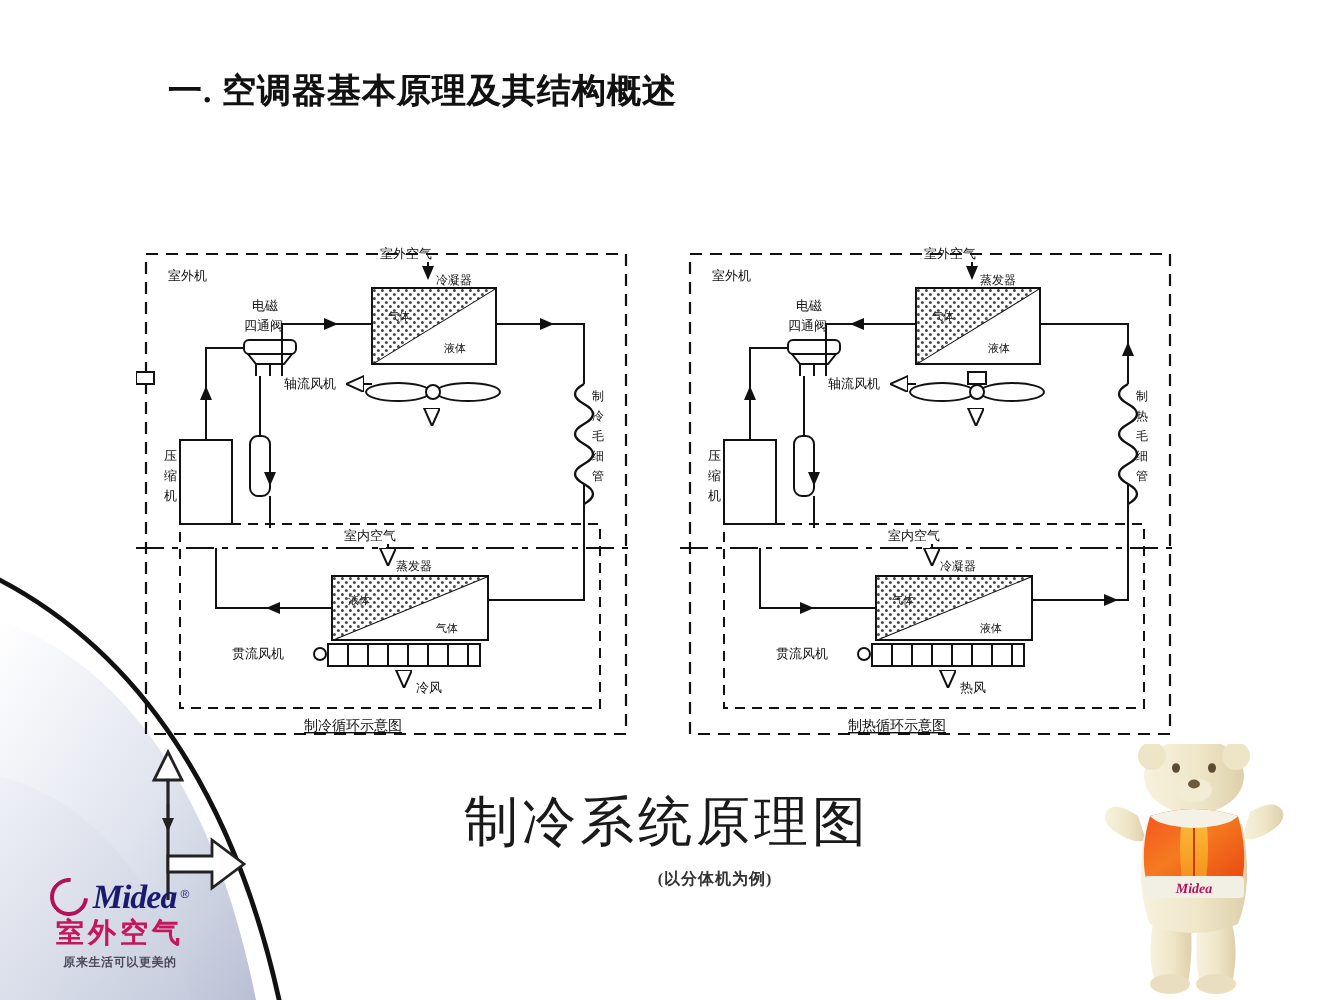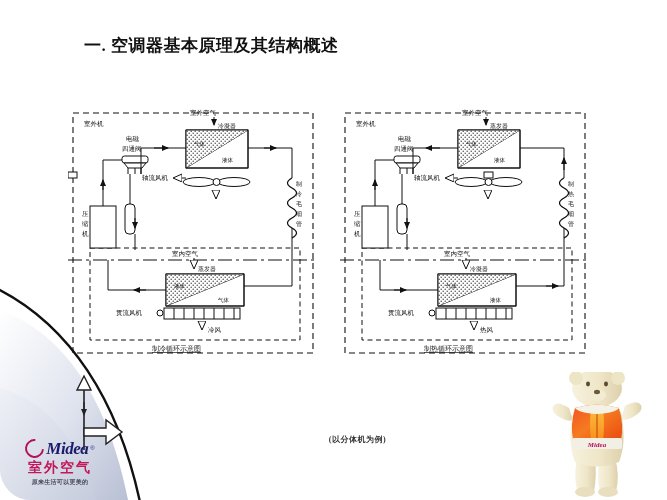--- a/index.html
+++ b/index.html
@@ -2,39 +2,39 @@
 <html><head>
 <meta charset="utf-8">
 <style>
   html,body{margin:0;padding:0;}
   body{
     width:667px;height:500px;overflow:hidden;
     font-family:"Liberation Sans","DejaVu Sans",sans-serif;
     background:#ffffff;
     position:relative;
   }
-  .slide{position:absolute;inset:0;background:#ffffff;overflow:hidden;border-radius:31px;}
+  .slide{position:absolute;inset:0;background:#ffffff;overflow:hidden;}
 
   
   .deco-svg{position:absolute;left:0;bottom:0;width:260px;height:230px;pointer-events:none;}
 
   
   .heading1{
     position:absolute;left:84px;top:34px;
     font-family:"Liberation Serif","DejaVu Serif",serif;
     font-size:17px;font-weight:700;color:#111;letter-spacing:.5px;white-space:nowrap;
   }
   .heading2{
     position:absolute;left:84px;top:80px;
     font-family:"Liberation Serif","DejaVu Serif",serif;
     font-size:17px;font-weight:700;color:#111;letter-spacing:.5px;white-space:nowrap;
   }
 
   
-  .diagrams{position:absolute;left:68px;top:108px;width:520px;height:250px;}
+  .diagrams{position:absolute;left:68px;top:122px;width:520px;height:250px;}
   .diagram-svg{position:absolute;left:0;top:0;width:520px;height:250px;}
 
   
   .main-caption{
     position:absolute;left:0;right:0;top:393px;text-align:center;
     font-family:"Liberation Serif","DejaVu Serif",serif;
     font-size:27px;font-weight:400;color:#1a1a1a;letter-spacing:2px;
   }
   .sub-caption{
     position:absolute;left:0;right:0;top:434px;text-align:center;
@@ -288,20 +288,21 @@
           <path d="M134,213 L134,221" marker-end="url(#ahw)"></path>
           <text x="140" y="224" font-size="6.5" fill="#111" stroke="none" font-family="'Liberation Serif',serif">热风</text>
 
           <text x="84" y="243" font-size="7" fill="#111" stroke="none" font-family="'Liberation Serif',serif" text-decoration="underline">制热循环示意图</text>
         </g>
 
       </g>
     </svg>
   </div>
 
+  <div class="main-caption">制冷系统原理图</div>
   <div class="sub-caption">(以分体机为例)</div>
 
   <div class="logo-block">
     <div class="logo-row">
       <span class="logo-mark"></span>
       <span class="logo-word">Midea</span>
       <span class="logo-reg">®</span>
     </div>
     <div class="logo-cn">室外空气</div>
     <div class="logo-slogan">原来生活可以更美的</div>

